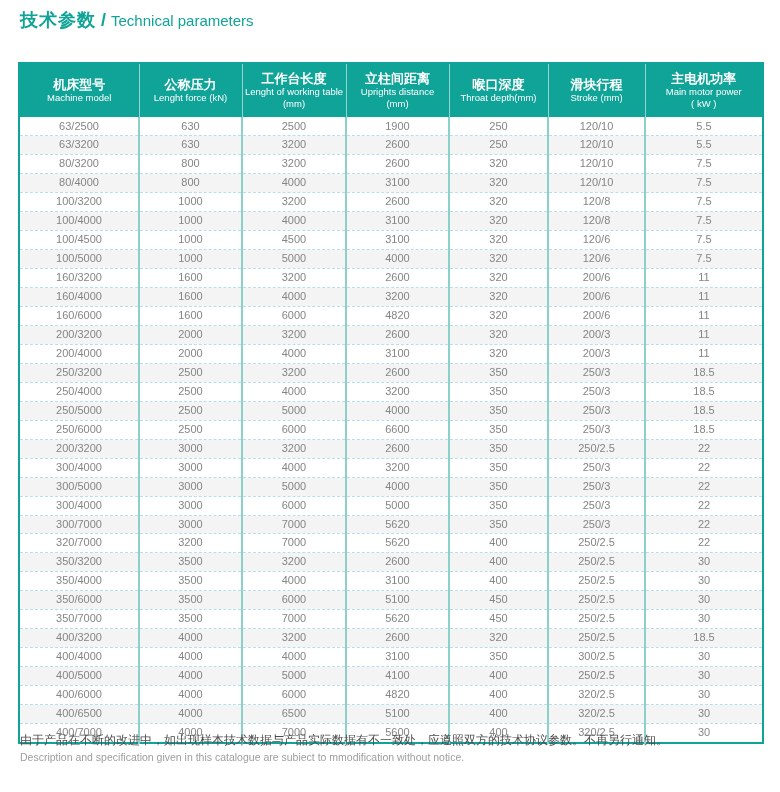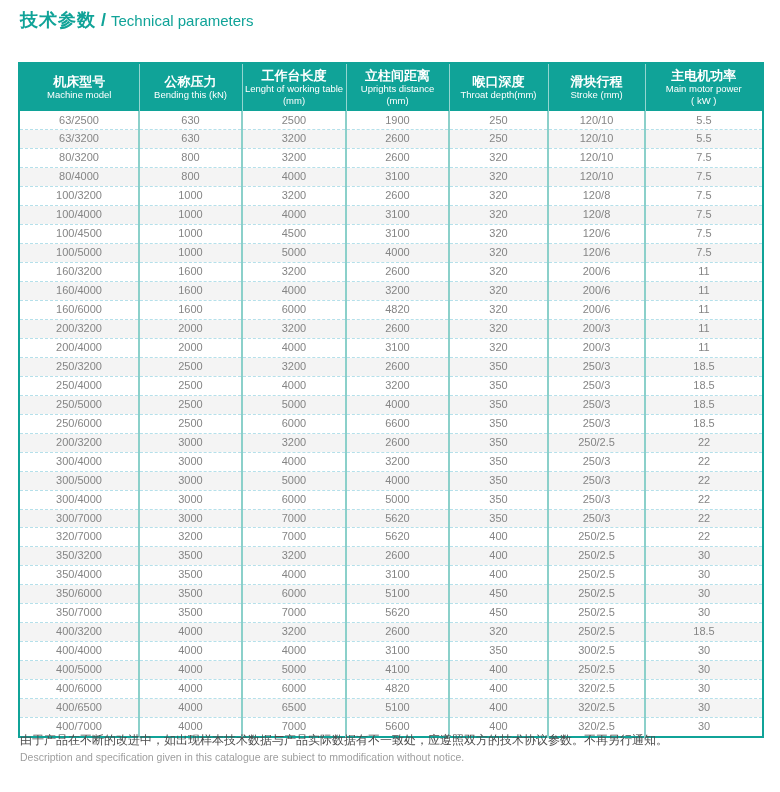--- a/index.html
+++ b/index.html
@@ -30,21 +30,21 @@
   
   table.params{
     position:absolute;left:18px;top:62px;width:744px;
     border-collapse:collapse;table-layout:fixed;
     border:2px solid var(--accent);
   }
   thead th{
     background:var(--accent);
     color:#ffffff;
     font-weight:normal;
-    height:48px;
+    height:54px;
     padding:0 1px;
     vertical-align:middle;
     border-left:1px solid rgba(255,255,255,0.55);
     border-bottom:1px solid #ffffff;
   }
   thead th:first-child{border-left:none;}
   thead .zh{display:block;font-size:13px;font-weight:bold;line-height:1.2;}
   thead .en{display:block;font-size:9.5px;line-height:1.25;}
   thead .unit{display:block;font-size:9.5px;line-height:1.25;}
   thead .unit:empty{display:none;}
@@ -87,21 +87,21 @@
   </colgroup>
   <thead>
     <tr>
       <th>
         <span class="zh">机床型号</span>
         <span class="en">Machine model</span>
 
       </th>
       <th>
         <span class="zh">公称压力</span>
-        <span class="en">Bending this (kN)</span>
+        <span class="en">Lenght force (kN)</span>
 
       </th>
       <th>
         <span class="zh">工作台长度</span>
         <span class="en">Lenght of working table</span>
         <span class="unit">(mm)</span>
       </th>
       <th>
         <span class="zh">立柱间距离</span>
         <span class="en">Uprights distance</span>

